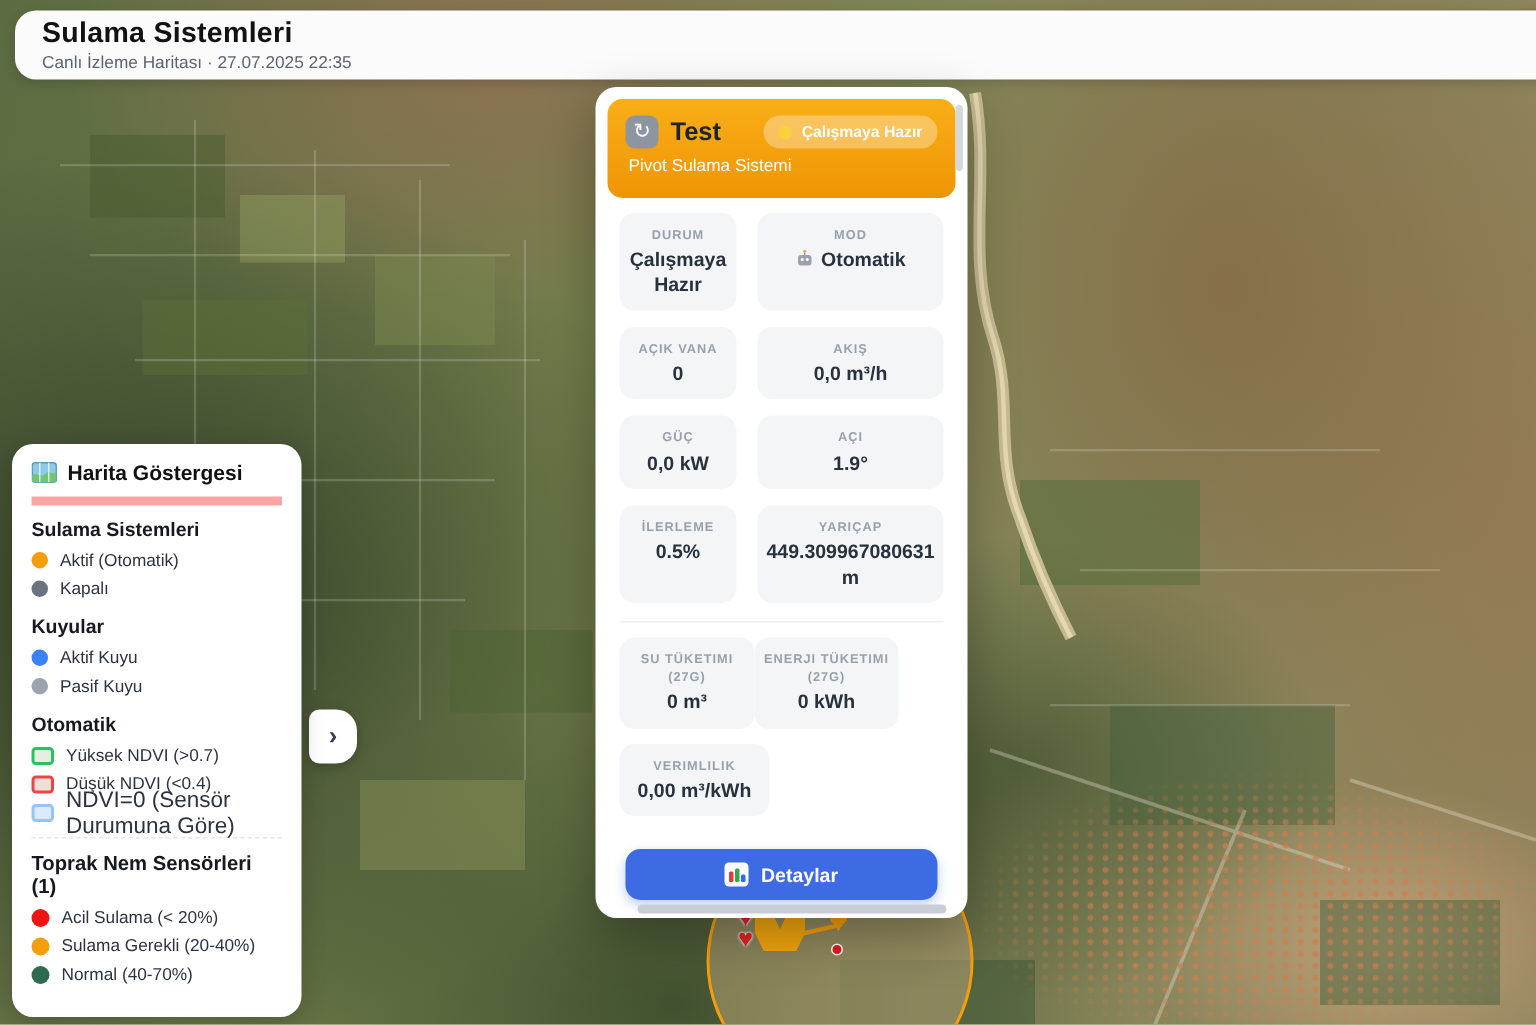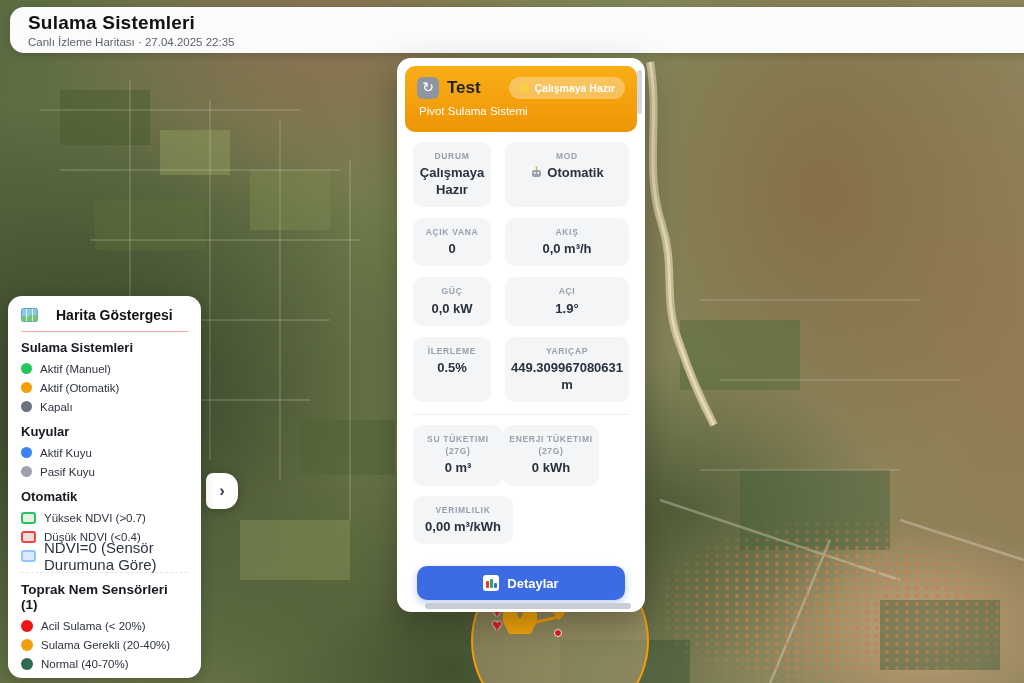--- a/index.html
+++ b/index.html
@@ -42,21 +42,21 @@
     padding:0 16px; font-size:12.5px; color:#333; outline:none; font-family:"Liberation Sans", sans-serif;
   }
   .search-input::placeholder { color:#9aa1ab; }
 
   
   .legend {
     position:absolute; left:8px; top:296px; width:193px; height:382px;
     background:#fff; border-radius:14px; box-shadow:0 4px 16px rgba(0,0,0,.2);
     padding:11px 13px; z-index:25; overflow:hidden;
   }
-  .legend-header { display:flex; align-items:center; gap:18px; padding-bottom:8px; border-bottom:1px solid #fca5a5; }
+  .legend-header { display:flex; align-items:center; gap:7px; padding-bottom:8px; border-bottom:6px solid #fca5a5; }
   .legend-title { font-size:14px; font-weight:bold; color:#111; }
   .legend-sec-title { font-size:13px; font-weight:bold; color:#16191f; margin:8px 0 4px; }
   .legend-sec-title.big { font-size:13.5px; margin-top:9px; }
   .legend-item { display:flex; align-items:center; gap:8px; height:19px; font-size:11.5px; color:#2c3340; }
   .dot { width:11px; height:11px; border-radius:50%; flex:0 0 auto; }
   .dot.lg { width:12px; height:12px; }
   .swatch { width:15px; height:12px; border:2px solid; border-radius:3px; flex:0 0 auto; }
   .legend-divider { border-top:1px dashed #e4e6ea; margin:7px 0 0; }
 
   
@@ -171,42 +171,38 @@
   <div class="heart-marker" style="left:492px; top:603px;">♥</div>
   <div class="heart-marker" style="left:492px; top:617px;">♥</div>
   <div class="arch-marker"></div>
   <div class="route-line"></div>
   <div class="pin-marker"></div>
   <div class="red-dot-marker"></div>
 
   <div class="topbar">
     <div>
       <div class="topbar-title">Sulama Sistemleri</div>
-      <div class="topbar-sub">Canlı İzleme Haritası · 27.04.2025 22:35</div>
+      <div class="topbar-sub">Canlı İzleme Haritası · 27.07.2025 22:35</div>
     </div>
   </div>
   <div class="search-wrap">
     <input class="search-input" type="text" placeholder="Sulama Sistemi Ara..." style="">
   </div>
 
   <div class="legend">
     <div class="legend-header">
       <svg width="17" height="14" viewBox="0 0 17 14">
         <rect x="0.5" y="0.5" width="16" height="13" rx="2" fill="#8ecae6" stroke="#5a9dc0"></rect>
         <path d="M0.5 9 C 4 6, 6 11, 9 8 C 12 5, 14 9, 16.5 6.5 L 16.5 13.5 L 0.5 13.5 Z" fill="#74c476"></path>
         <path d="M5.5 0.5 L 5.5 13.5 M 11.5 0.5 L 11.5 13.5" stroke="rgba(255,255,255,.7)" stroke-width="1"></path>
       </svg>
       <span class="legend-title">Harita Göstergesi</span>
     </div>
 
     <div class="legend-sec-title">Sulama Sistemleri</div>
-    <div class="legend-item">
-      <span class="dot" style="background-color: rgb(34, 197, 94);"></span>
-      <span>Aktif (Manuel)</span>
-    </div>
     <div class="legend-item">
       <span class="dot" style="background-color: rgb(245, 158, 11);"></span>
       <span>Aktif (Otomatik)</span>
     </div>
     <div class="legend-item">
       <span class="dot" style="background-color: rgb(107, 114, 128);"></span>
       <span>Kapalı</span>
     </div>
 
     <div class="legend-sec-title">Kuyular</div>

